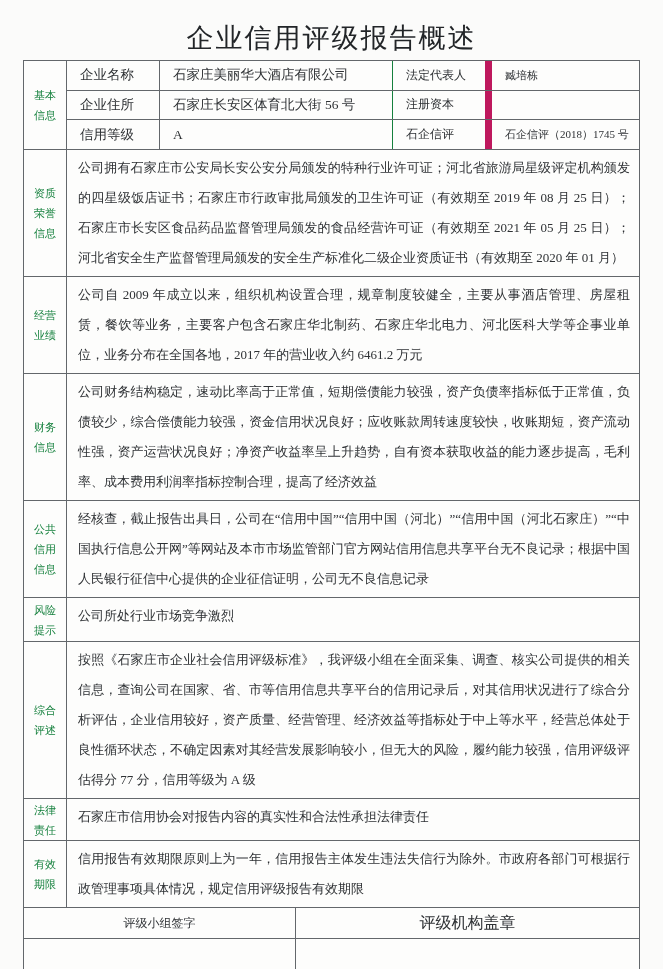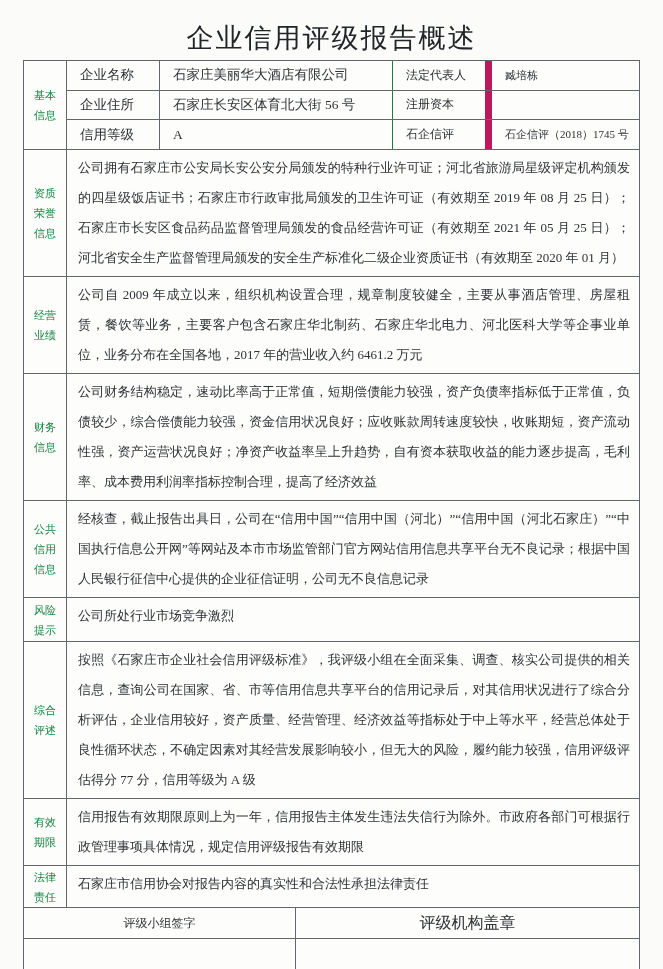--- a/index.html
+++ b/index.html
@@ -179,33 +179,33 @@
   </div>
 
   <div class="t-row h-s5">
     <div class="sec-label">综合
 评述</div>
     <div class="sec-content">
         <div>按照《石家庄市企业社会信用评级标准》，我评级小组在全面采集、调查、核实公司提供的相关信息，查询公司在国家、省、市等信用信息共享平台的信用记录后，对其信用状况进行了综合分析评估，企业信用较好，资产质量、经营管理、经济效益等指标处于中上等水平，经营总体处于良性循环状态，不确定因素对其经营发展影响较小，但无大的风险，履约能力较强，信用评级评估得分 77 分，信用等级为 A 级</div>
       </div>
   </div>
 
+  <div class="t-row h-s7">
+    <div class="sec-label">法律
+责任</div>
+    <div class="sec-content">
+        <div>石家庄市信用协会对报告内容的真实性和合法性承担法律责任</div>
+      </div>
+  </div>
+
   <div class="t-row h-s6">
     <div class="sec-label">有效
 期限</div>
     <div class="sec-content">
         <div>信用报告有效期限原则上为一年，信用报告主体发生违法失信行为除外。市政府各部门可根据行政管理事项具体情况，规定信用评级报告有效期限</div>
-      </div>
-  </div>
-
-  <div class="t-row h-s7">
-    <div class="sec-label">法律
-责任</div>
-    <div class="sec-content">
-        <div>石家庄市信用协会对报告内容的真实性和合法性承担法律责任</div>
       </div>
   </div>
 
   <div class="sig-head">
     <div class="sig-head-left">评级小组签字</div>
     <div class="sig-head-right">评级机构盖章</div>
   </div>
 
   <div class="sig-body">
     <div class="sig-body-left">

